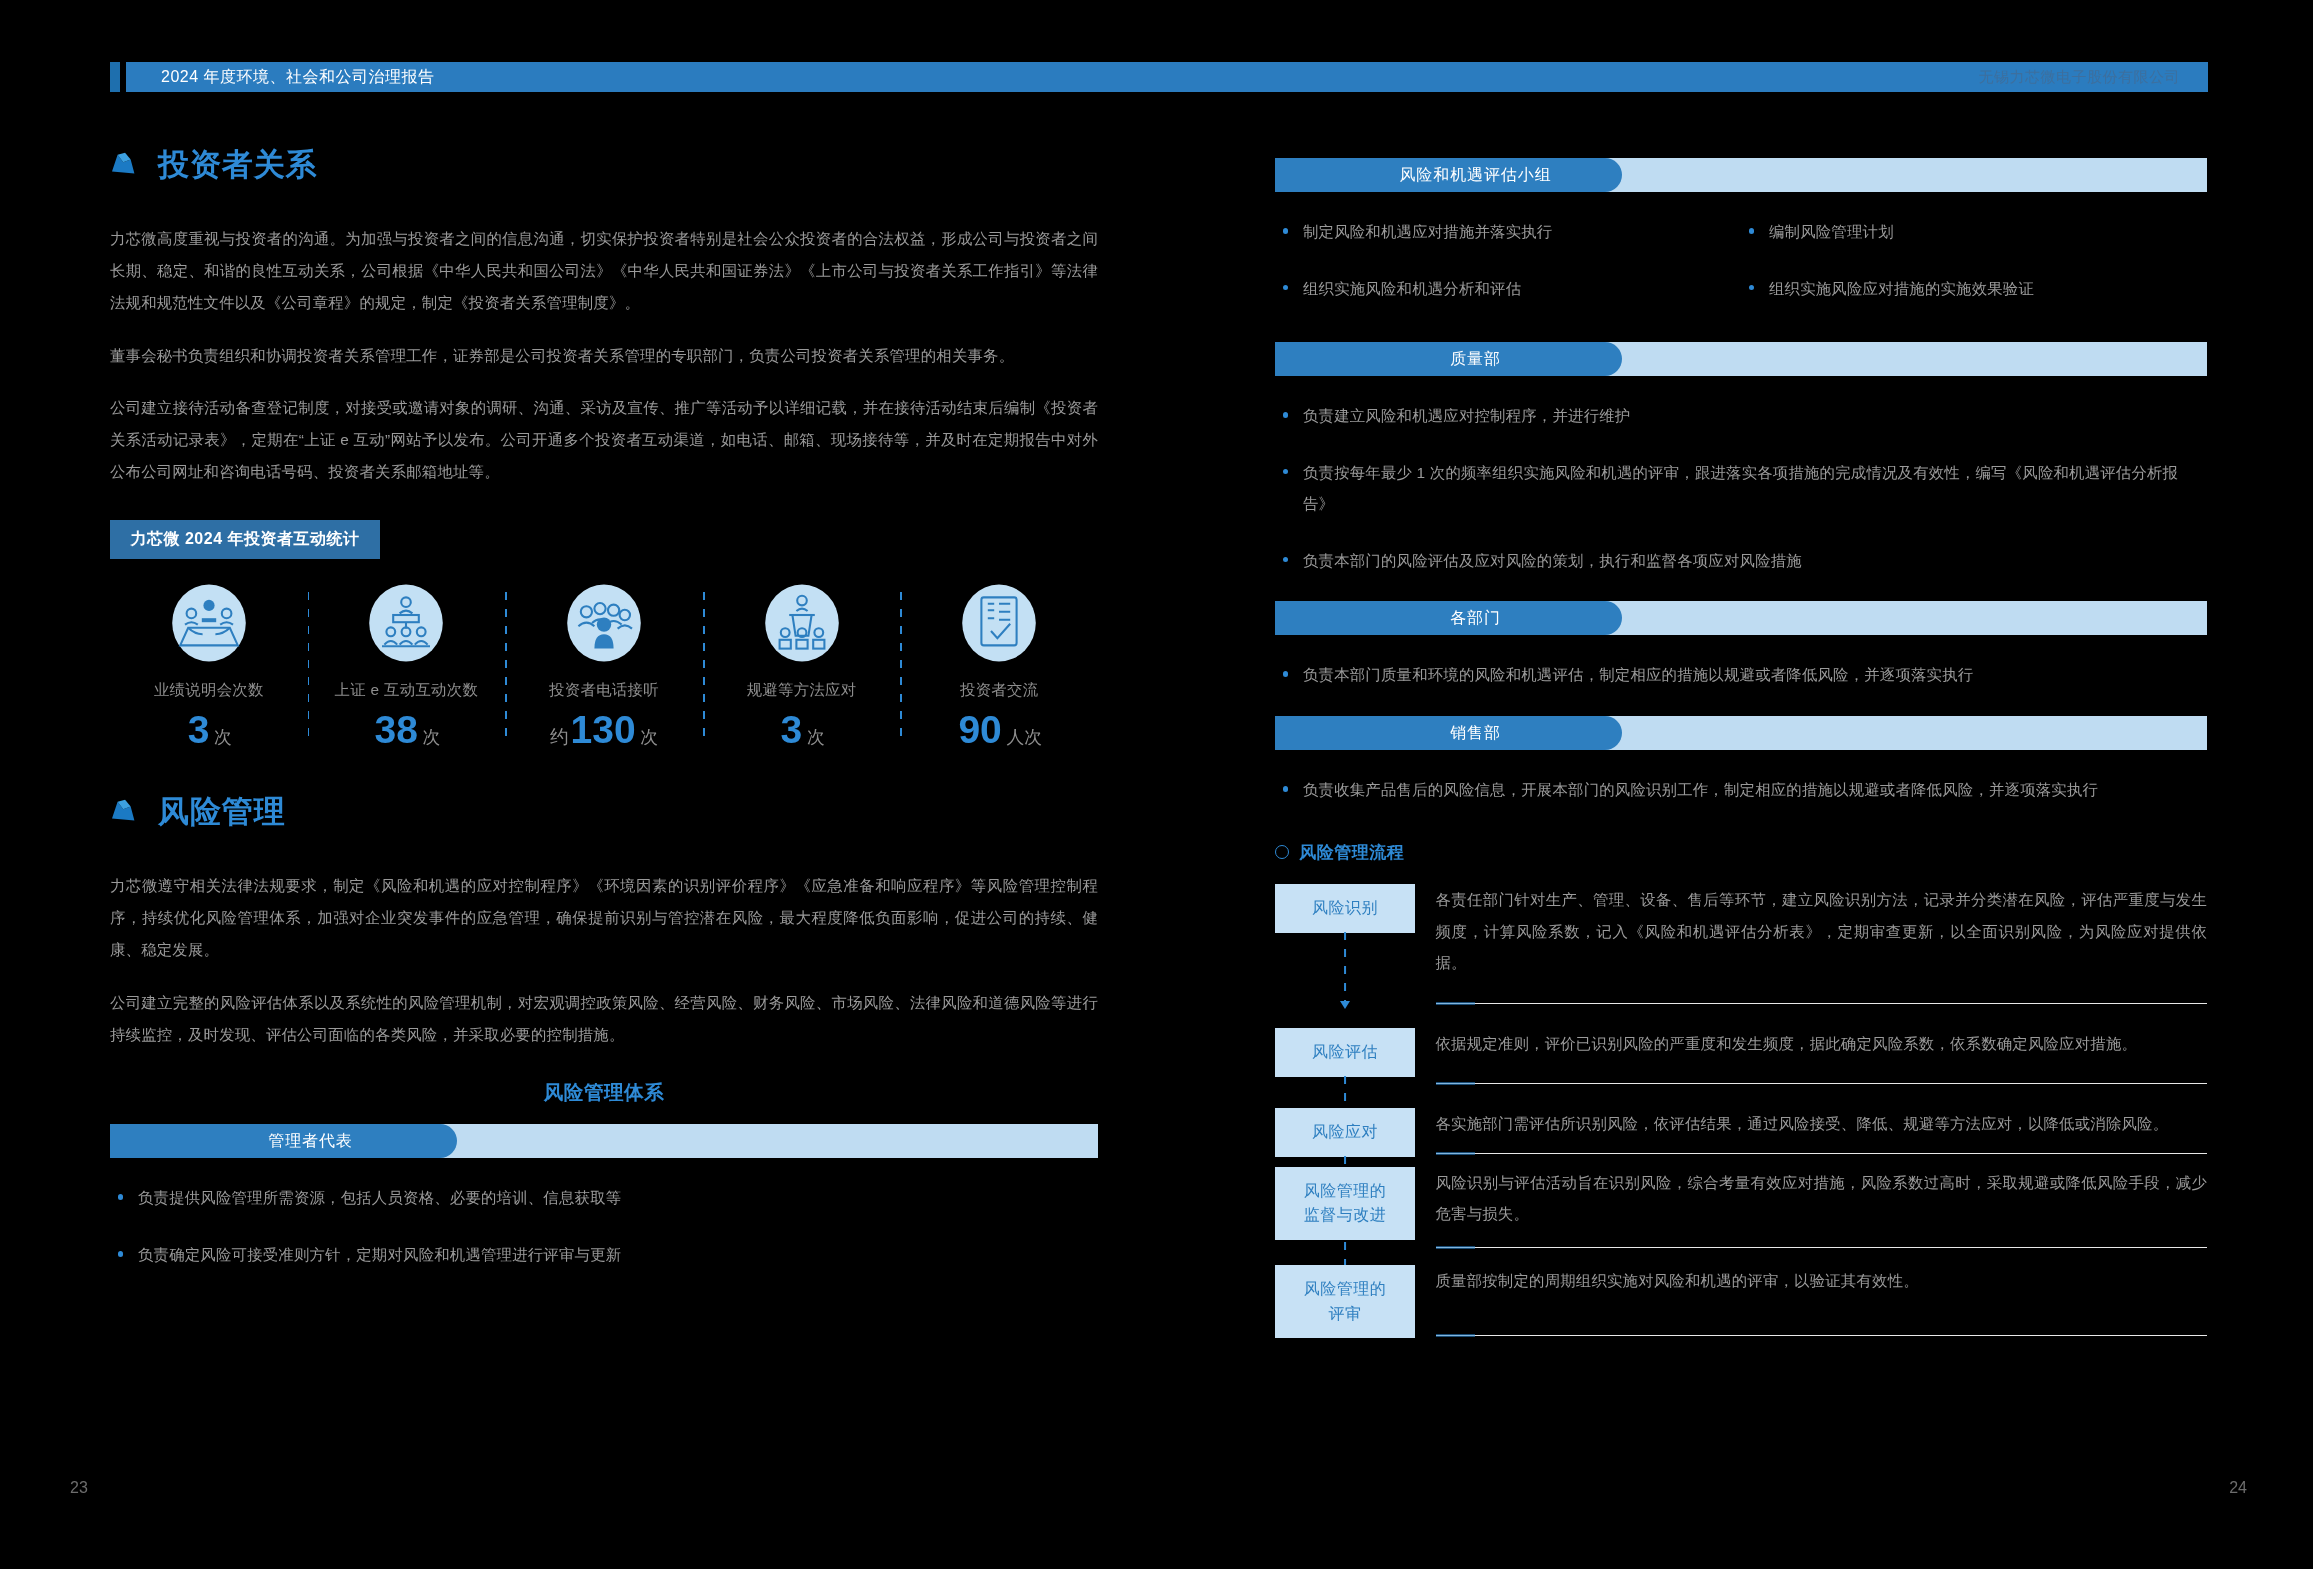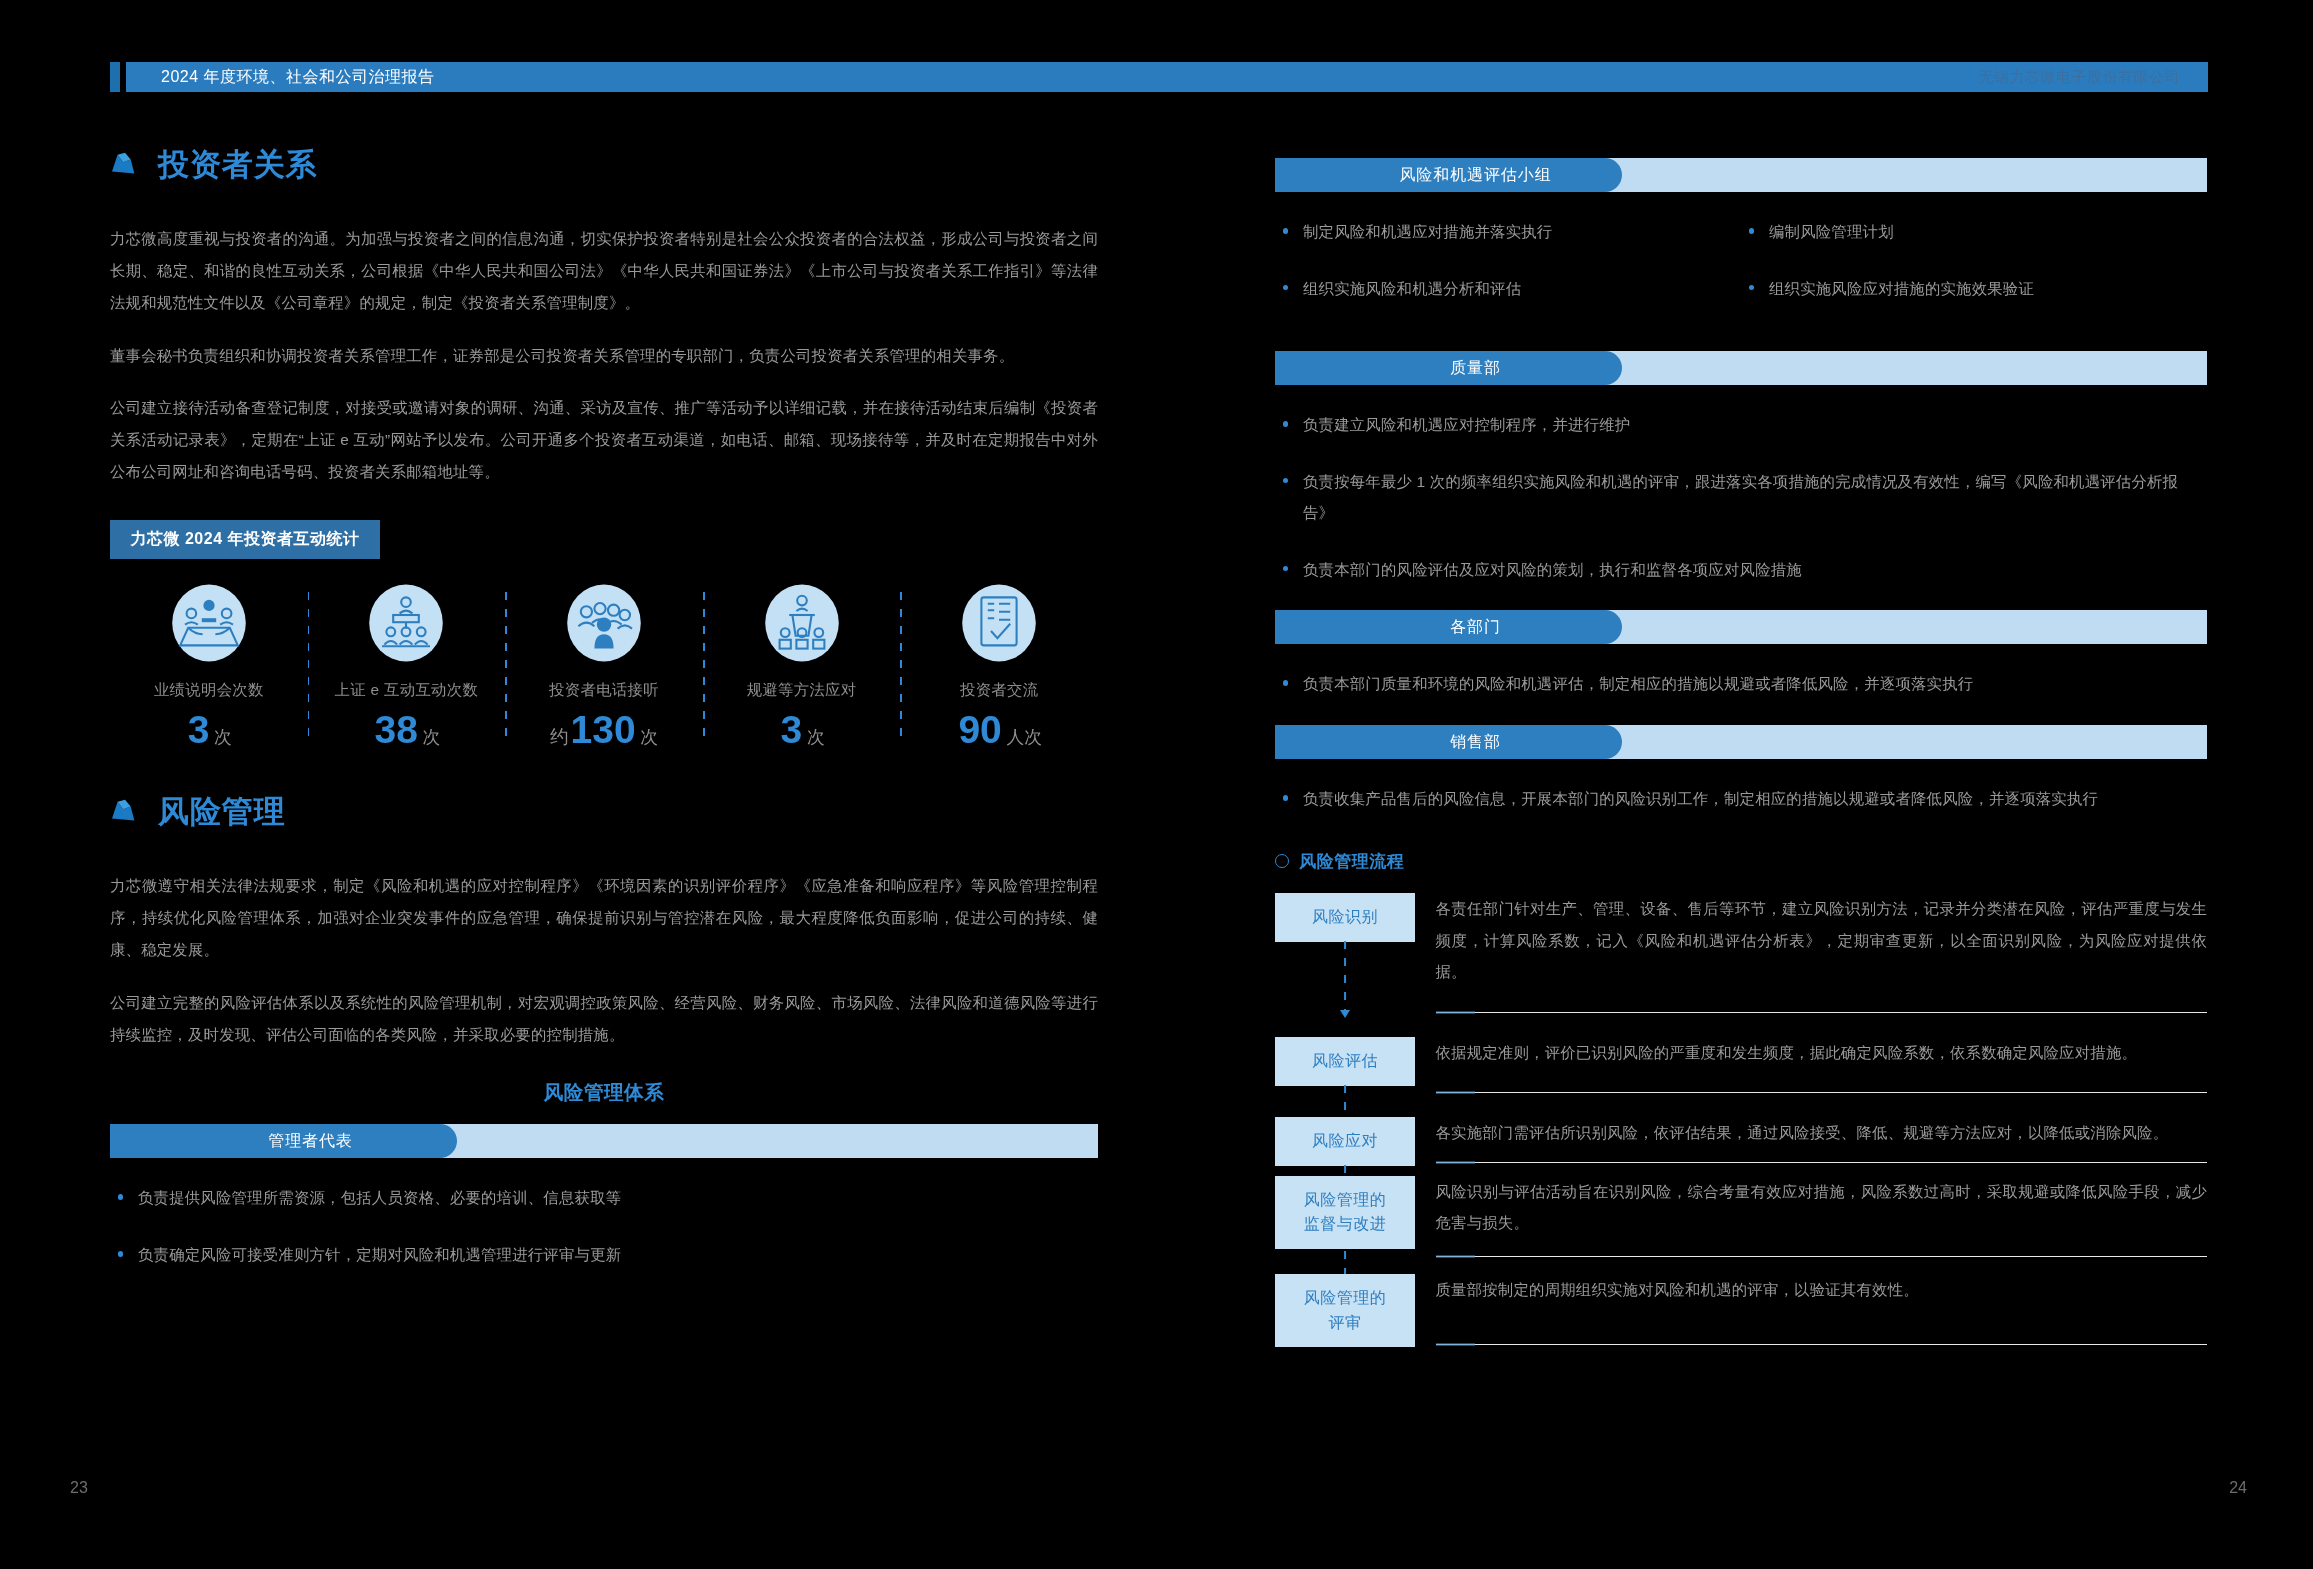--- a/index.html
+++ b/index.html
@@ -316,21 +316,21 @@
       <ul class="bul">
         <li>制定风险和机遇应对措施并落实执行</li>
         <li>组织实施风险和机遇分析和评估</li>
       </ul>
       <ul class="bul">
         <li>编制风险管理计划</li>
         <li>组织实施风险应对措施的实施效果验证</li>
       </ul>
     </div>
 
-    <div class="pill-bar" style="margin-top:22px;">
+    <div class="pill-bar" style="margin-top:13px;">
       <div class="pill-bg"></div>
       <div class="pill-fg">
         <span>质量部</span>
       </div>
     </div>
     <ul class="bul">
       <li>负责建立风险和机遇应对控制程序，并进行维护</li>
       <li>负责按每年最少 1 次的频率组织实施风险和机遇的评审，跟进落实各项措施的完成情况及有效性，编写《风险和机遇评估分析报告》</li>
       <li>负责本部门的风险评估及应对风险的策划，执行和监督各项应对风险措施</li>
     </ul>

